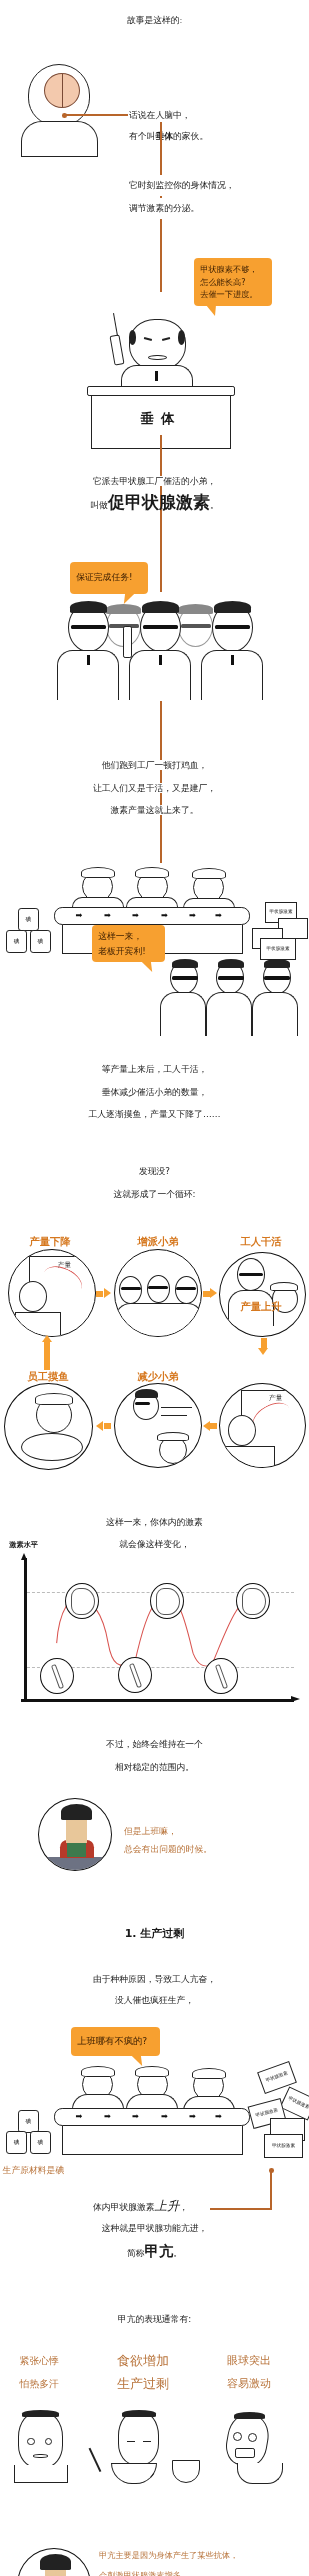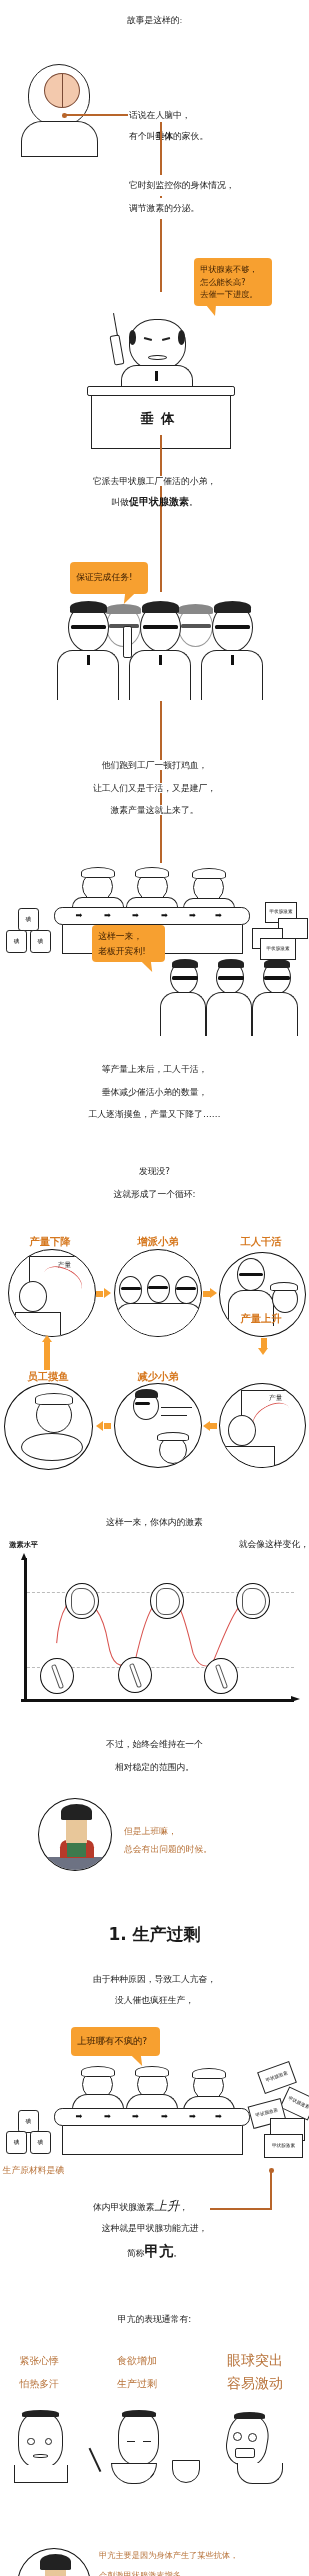--- a/index.html
+++ b/index.html
@@ -3,21 +3,21 @@
 <meta charset="utf-8">
 <style>
   * { box-sizing: border-box; margin: 0; padding: 0; }
   html, body { width: 309px; background: #ffffff; }
   body { position: relative; height: 2641px; overflow: hidden; font-family: "DejaVu Sans", "Liberation Sans", sans-serif; color: #1a1a1a; }
   .abs { position: absolute; }
   .txt { font-size: 8.8px; line-height: 20.6px; color: #1a1a1a; white-space: nowrap; }
   .center { left: 0; width: 309px; text-align: center; }
   .brown { color: #b8733a; }
   .bold { font-weight: bold; }
-  .big { font-size: 10px; font-weight: bold; }
+  .big { font-size: 17px; font-weight: bold; }
   .vline { position: absolute; width: 1.5px; background: #b8652a; }
   .hline { position: absolute; height: 1.5px; background: #b8652a; }
   .dot { position: absolute; width: 4.6px; height: 4.6px; border-radius: 50%; background: #b8652a; }
   .bubble { position: absolute; background: #f7a030; color: #3a1d00; border-radius: 4.1px; font-size: 8.2px; line-height: 12.4px; padding: 5.2px 6.2px; white-space: nowrap; }
   .bubble .tail { position: absolute; width: 0; height: 0; border-left: 5.2px solid transparent; border-right: 5.2px solid transparent; border-top: 11.3px solid #f7a030; }
   .sketch { position: absolute; border: 1px solid #222; background: #fff; }
   .figure { position: absolute; }
   .circle { position: absolute; border-radius: 50%; border: 1.5px solid #111; background: #fff; overflow: hidden; }
   .cyc-label { position: absolute; font-size: 10.3px; font-weight: bold; color: #d6781f; width: 72px; text-align: center; }
   .arrow-r { position: absolute; width: 0; height: 0; border-top: 5.7px solid transparent; border-bottom: 5.7px solid transparent; border-left: 7.2px solid #f7a030; }
@@ -223,21 +223,21 @@
     <div class="head" style="left:16.5px;top:5.2px;width:28px;height:33px;"></div>
     <div class="shades" style="left:18.5px;top:19.6px;width:24px;height:3.6px;"></div>
     <div class="body-suit" style="left:7.7px;top:37px;width:46px;height:36px;"></div>
     <div class="head" style="left:52px;top:32px;width:26px;height:28px;"></div>
     <div class="worker-cap" style="left:50px;top:29px;width:28px;height:9.3px;"></div>
   </div>
 
   <div class="shaft" style="left:261px;top:1338px;width:6.2px;height:10.3px;"></div>
   <div class="arrow-d" style="left:258px;top:1348px;"></div>
 
-  <div class="cyc-label" style="left:225px;top:1300px;margin-top:12px;">产量上升</div>
+  <div class="cyc-label" style="left:225px;top:1300px;">产量上升</div>
   <div class="circle" style="left:219px;top:1383px;width:87px;height:85px;">
     <div style="position:absolute;left:20.6px;top:6.2px;width:67px;height:41px;border-left:1px solid #222;border-top:1px solid #222;"></div>
     <div style="position:absolute;left:49px;top:10.3px;font-size:6.7px;">产量</div>
     <div style="position:absolute;left:31px;top:20.6px;width:41px;height:26px;border-top:1.5px solid #d9534f;border-radius:50% 50% 0 0;transform:rotate(-30deg);"></div>
     <div class="head" style="left:7.7px;top:31px;width:28px;height:31px;"></div>
     <div class="sketch" style="left:2.6px;top:62px;width:52px;height:26px;"></div>
   </div>
   <div class="shaft" style="left:210px;top:1423px;width:7.2px;height:6.2px;"></div>
   <div class="arrow-l" style="left:203px;top:1421px;"></div>
 
@@ -258,21 +258,21 @@
   <div class="circle" style="left:4.1px;top:1383px;width:89px;height:87px;">
     <div class="head" style="left:31px;top:13px;width:36px;height:36px;"></div>
     <div class="worker-cap" style="left:30px;top:9.3px;width:38px;height:11.3px;"></div>
     <div style="position:absolute;left:15.5px;top:49px;width:62px;height:28px;border:1px solid #222;border-radius:50%;background:#fff;"></div>
   </div>
   <div class="shaft" style="left:44px;top:1342px;width:6.2px;height:28px;"></div>
   <div class="arrow-u" style="left:42px;top:1335px;"></div>
 </div>
 
 <div class="abs txt center" style="top:1512px;">这样一来，你体内的激素</div>
-<div class="abs txt center" style="top:1534px;text-align:right;">就会像这样变化，</div>
+<div class="abs txt center" style="top:1534px;">就会像这样变化，</div>
 
 <div>
   <div class="abs" style="left:9.3px;top:1540px;font-size:7.2px;font-weight:bold;font-family:'DejaVu Serif',serif;">激素水平</div>
   <div class="abs" style="left:24px;top:1558px;width:2.6px;height:143px;background:#111;"></div>
   <div class="abs" style="left:21px;top:1553px;width:0;height:0;border-left:3.6px solid transparent;border-right:3.6px solid transparent;border-bottom:7.2px solid #111;"></div>
   <div class="abs" style="left:20.6px;top:1699px;width:273px;height:2.6px;background:#111;"></div>
   <div class="abs" style="left:291px;top:1696px;width:0;height:0;border-top:3.6px solid transparent;border-bottom:3.6px solid transparent;border-left:9.3px solid #111;"></div>
   <div class="dash" style="left:27px;top:1592px;width:267px;"></div>
   <div class="dash" style="left:27px;top:1667px;width:267px;"></div>
 
@@ -307,21 +307,21 @@
 <div class="circle" style="left:38px;top:1798px;width:74px;height:73px;border-width:1px;">
   <div class="table" style="left:0;top:58px;width:74px;height:15.5px;"></div>
   <div class="sweater" style="left:20.6px;top:41px;width:34px;height:17.5px;"></div>
   <div class="vest" style="left:28px;top:42px;width:18.5px;height:15.5px;"></div>
   <div class="avatar-face" style="left:27px;top:15.5px;width:20.6px;height:28px;"></div>
   <div class="hair" style="left:21.6px;top:5.2px;width:31px;height:15.5px;"></div>
 </div>
 <div class="abs txt brown" style="left:124px;top:1821px;">但是上班嘛，</div>
 <div class="abs txt brown" style="left:124px;top:1839px;">总会有出问题的时候。</div>
 
-<div class="abs center" style="top:1924px;font-size:17px;font-weight:bold;line-height:20.6px;">1. 生产过剩</div>
+<div class="abs center" style="top:1924px;font-size:11px;font-weight:bold;line-height:20.6px;">1. 生产过剩</div>
 <div class="abs txt center" style="top:1969px;">由于种种原因，导致工人亢奋，</div>
 <div class="abs txt center" style="top:1990px;">没人催也疯狂生产，</div>
 
 <div class="bubble" style="left:71px;top:2027px;width:89px;height:29px;font-size:9.3px;line-height:18.5px;">
   <div>上班哪有不疯的?</div>
   <div class="tail" style="left:63px;bottom:-10.3px;transform:skewX(30deg);"></div>
 </div>
 
 <div class="figure" style="left:0;top:2066px;width:309px;height:93px;">
   <div class="head" style="left:82px;top:2.6px;width:31px;height:31px;"></div>
@@ -360,25 +360,25 @@
 <div class="abs txt" style="left:93px;top:2196px;"><span>体内甲状腺激素</span><span style="font-family:'DejaVu Serif',serif;font-size:12.4px;font-style:italic;">上升</span><span>，</span></div>
 <div class="abs txt center" style="top:2218px;">这种就是甲状腺功能亢进，</div>
 <div class="abs txt center" style="top:2241px;"><span>简称</span><span style="font-size:14.4px;font-weight:bold;">甲亢</span><span>。</span></div>
 
 <div class="abs txt center" style="top:2309px;">甲亢的表现通常有:</div>
 
 <div class="abs brown" style="left:19.6px;top:2349px;font-size:9.8px;line-height:23px;">
   <div>紧张心悸</div>
   <div>怕热多汗</div>
 </div>
-<div class="abs brown" style="left:117px;top:2349px;font-size:10px;line-height:23px;">
+<div class="abs brown" style="left:117px;top:2349px;font-size:13px;line-height:23px;">
   <div>食欲增加</div>
   <div>生产过剩</div>
 </div>
-<div class="abs brown" style="left:227px;top:2349px;font-size:14px;line-height:23px;text-align:center;">
+<div class="abs brown" style="left:227px;top:2349px;font-size:11px;line-height:23px;text-align:center;">
   <div>眼球突出</div>
   <div>容易激动</div>
 </div>
 
 <div class="figure" style="left:13px;top:2411px;width:57px;height:72px;">
   <div class="head" style="left:5.2px;top:0;width:45px;height:57px;border-radius:45% 45% 40% 40%;"></div>
   <div class="hair" style="left:9.3px;top:-1px;width:37px;height:7.2px;"></div>
   <div style="position:absolute;left:14.4px;top:27px;width:7.2px;height:7.2px;border:1px solid #222;border-radius:50%;"></div>
   <div style="position:absolute;left:32px;top:27px;width:7.2px;height:7.2px;border:1px solid #222;border-radius:50%;"></div>
   <div style="position:absolute;left:19.6px;top:43px;width:15.5px;height:4.1px;border:1px solid #222;border-radius:40%;"></div>

